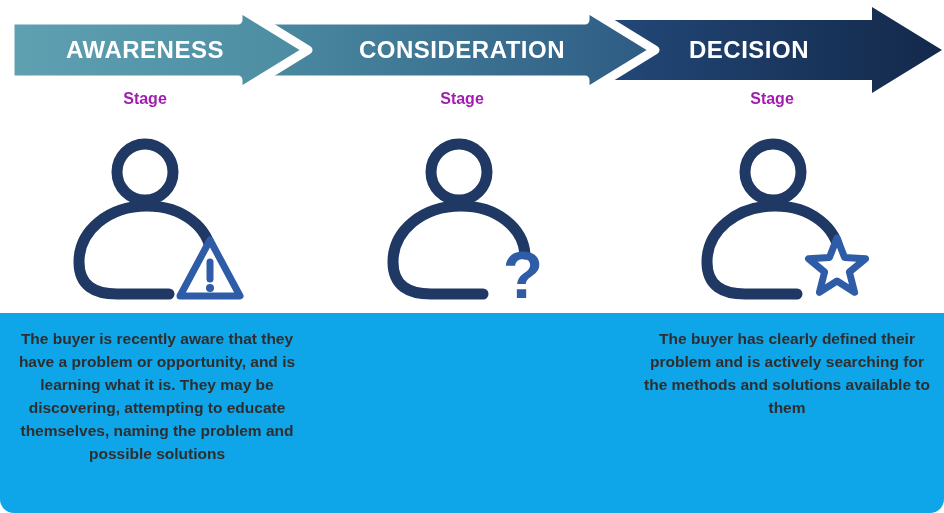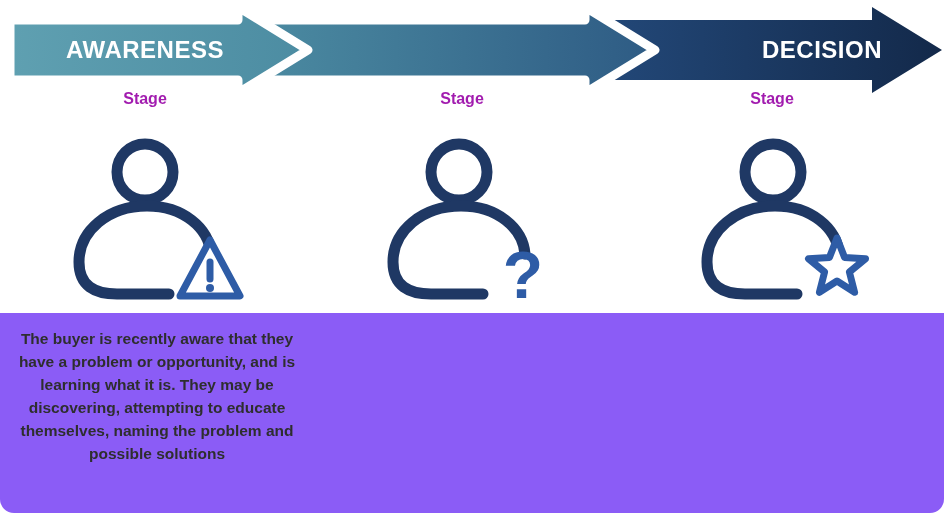--- a/index.html
+++ b/index.html
@@ -5,37 +5,37 @@
   html,body{margin:0;padding:0;background:#ffffff;}
   body{width:944px;height:513px;font-family:"Liberation Sans",sans-serif;overflow:hidden;}
   .canvas{position:relative;width:802px;height:513px;background:#ffffff;}
 
   
   .arrow-band{position:absolute;top:4px;left:0;width:944px;height:92px;}
   .arrow-label{position:absolute;color:#ffffff;font-weight:700;font-size:24px;
                letter-spacing:0.5px;text-align:center;top:38px;line-height:24px;}
   .lbl-1{left:10px;width:270px;}
   .lbl-2{left:312px;width:300px;}
-  .lbl-3{left:652px;width:230px;text-align:right;}
+  .lbl-3{left:634px;width:230px;}
 
   
   .stage-label{position:absolute;top:90px;text-align:center;color:#a21caf;
                font-weight:700;font-size:16px;}
   .stg-1{left:10px;width:270px;}
   .stg-2{left:312px;width:300px;}
   .stg-3{left:657px;width:230px;}
 
   
   .icons-row{position:absolute;top:136px;left:0;width:944px;display:flex;}
   .icon-cell{width:314px;display:flex;justify-content:center;align-items:flex-start;}
   .icon-cell svg{width:196px;height:172px;}
 
   
   .desc-panel{position:absolute;top:313px;left:0;width:944px;height:200px;
-              background:#8b5cf6;border-radius:0 0 14px 14px;display:flex;
+              background:#0ea5e9;border-radius:0 0 14px 14px;display:flex;
               box-sizing:border-box;padding-top:14px;justify-content:space-between;}
   .desc-col{width:314px;display:flex;justify-content:center;}
   .desc-text{max-width:286px;text-align:center;color:#2e2e2e;font-weight:700;
              font-size:15.5px;line-height:23px;}
 </style>
 </head>
 <body>
 
 <div class="canvas">
 
@@ -54,20 +54,21 @@
         <stop offset="1" stop-color="#13294A"></stop>
       </linearGradient>
     </defs>
 
     <path fill="url(#g3)" d="M593,16 L872,16 L872,3 L942,46 L872,89 L872,76 L593,76 Z"></path>
     <path fill="url(#g2)" stroke="#ffffff" stroke-width="9" stroke-linejoin="round" d="M246,16 L585,16 L585,3 L655,46 L585,89 L585,76 L246,76 Z"></path>
     <path fill="url(#g1)" stroke="#ffffff" stroke-width="9" stroke-linejoin="round" d="M10,16 L238,16 L238,3 L308,46 L238,89 L238,76 L10,76 Z"></path>
   </svg>
 
   <div class="arrow-label lbl-1">AWARENESS</div>
+  <div class="arrow-label lbl-2">CONSIDERATION</div>
   <div class="arrow-label lbl-3">DECISION</div>
 
   <div class="stage-label stg-1">Stage</div>
   <div class="stage-label stg-2">Stage</div>
   <div class="stage-label stg-3">Stage</div>
 
   <div class="icons-row">
 
     <div class="icon-cell">
       <svg viewBox="0 0 196 172">
@@ -94,15 +95,18 @@
         <path fill="#ffffff" stroke-width="7" stroke-linejoin="round" d="M150,102 L157.6,121.5 L178.5,122.7 L162.4,136 L167.6,156.3 L150,145
                  L132.4,156.3 L137.6,136 L121.5,122.7 L142.4,121.5 Z" stroke="#2E5CA6"></path>
       </svg>
     </div>
   </div>
 
   <div class="desc-panel">
     <div class="desc-col">
       <div class="desc-text">The buyer is recently aware that they have a problem or opportunity, and is learning what it is. They may be discovering, attempting to educate themselves, naming the problem and possible solutions</div>
     </div>
+    <div class="desc-col">
+      <div class="desc-text">The buyer has clearly defined their problem and is actively searching for the methods and solutions available to them</div>
+    </div>
   </div>
 
 </div>
 
 </body></html>

